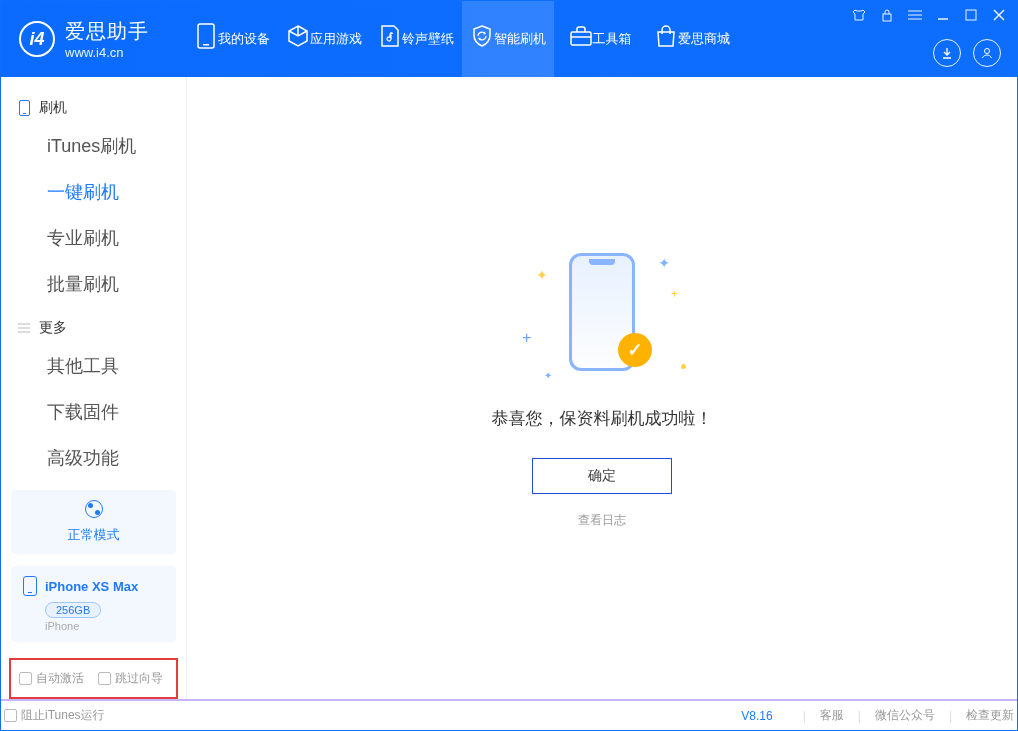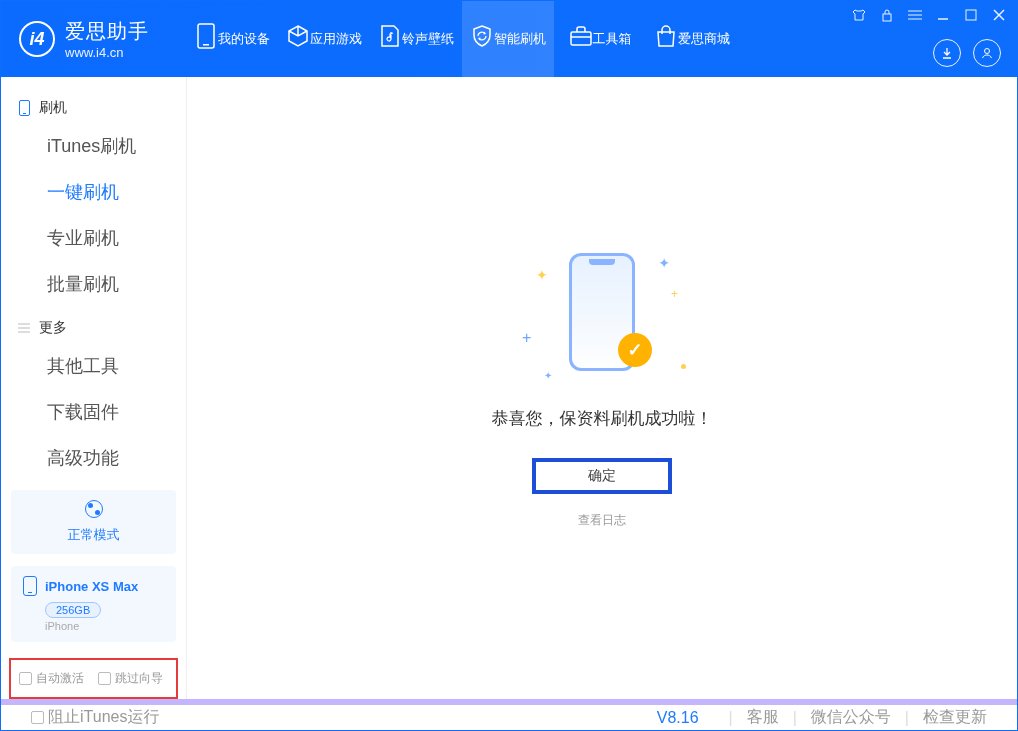--- a/index.html
+++ b/index.html
@@ -61,25 +61,25 @@
 .sparkle.s1 { left: -26px; top: 20px; }
 .sparkle.s2 { right: -28px; top: 8px; color: #7fb2ff; }
 .sparkle.s3 { left: -18px; bottom: -4px; color: #7fb2ff; font-size: 10px; }
 .plus { position: absolute; font-size: 16px; }
 .plus.p1 { left: -40px; top: 82px; color: #6ea4ff; }
 .plus.p2 { right: -36px; top: 40px; color: #ffd24d; font-size: 12px; }
 .dot { position: absolute; width: 5px; height: 5px; border-radius: 50%; }
 .dot.d1 { right: -44px; bottom: 8px; background: #ffd24d; }
 
 .success-title { font-size: 17px; color: #333; margin-bottom: 28px; }
-.ok-btn { width: 140px; height: 36px; border: 4px solid #1d4ed8; background: #fff; font-size: 14px; color: #444; cursor: pointer; margin-bottom: 18px; }
+.ok-btn { width: 140px; height: 36px; border: 1px solid #1d4ed8; background: #fff; font-size: 14px; color: #444; cursor: pointer; margin-bottom: 18px; }
 .view-log { font-size: 12px; color: #999; cursor: pointer; text-decoration: none; }
 
 
-.footer { height: 31px; border-top: 6px solid #c4b5fd; display: flex; align-items: center; padding: 0 30px; font-size: 16px; color: #999; }
+.footer { height: 31px; border-top: 2px solid #c4b5fd; display: flex; align-items: center; padding: 0 3px; font-size: 12px; color: #999; }
 .footer .left { display: flex; align-items: center; gap: 6px; }
 .footer .right { margin-left: auto; display: flex; align-items: center; gap: 6px; }
 .footer .version { color: #1e7bff; margin-right: 16px; }
 .footer .sep { color: #ddd; margin: 0 8px; }
 .footer-link { cursor: pointer; }
 </style>
 </head>
 <body>
 
 <div class="header">

